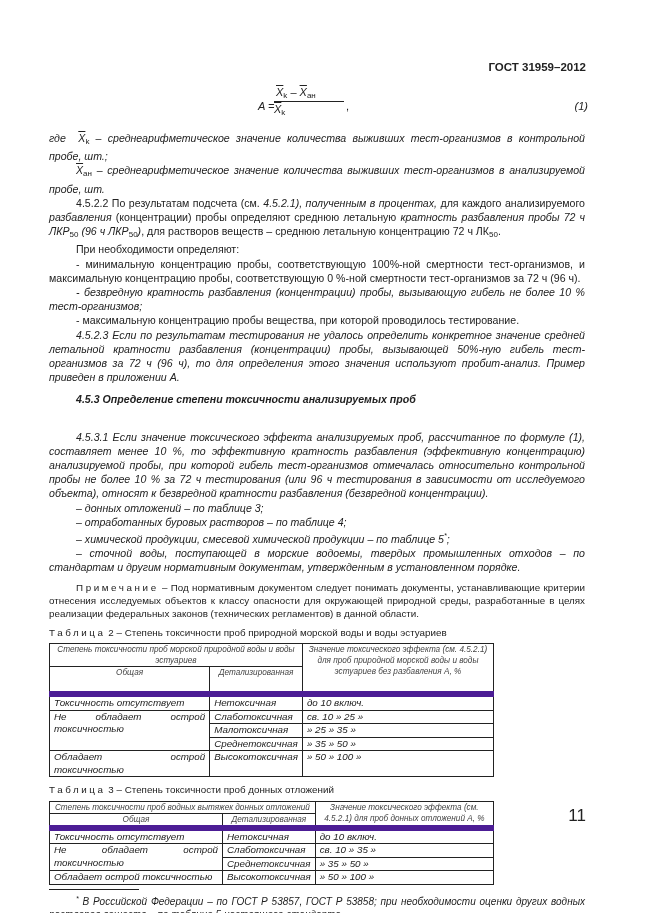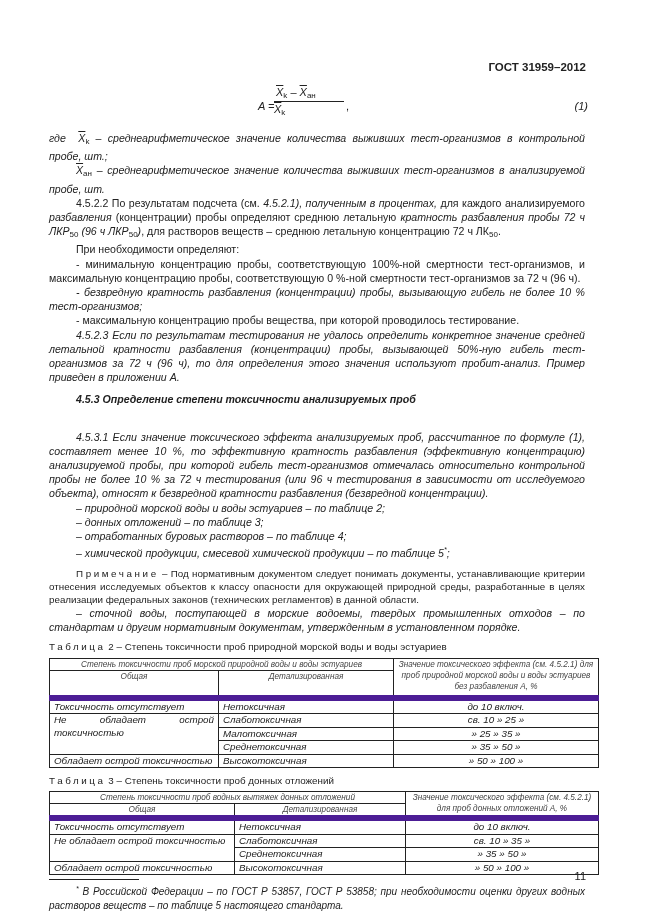--- a/index.html
+++ b/index.html
@@ -16,29 +16,29 @@
   .ov { text-decoration:overline; font-style:italic; }
   .sub { font-size:8px; vertical-align:-2px; font-style:normal; }
   .txt { position:absolute; left:49px; width:536px; line-height:14.2px; text-align:justify; }
   .p { margin:0; }
   .ind { text-indent:27px; }
   .it { font-style:italic; }
   .sec { font-weight:bold; font-style:italic; margin:8px 0 23px 27px; }
   .note { font-size:9.8px; line-height:13px; }
   .sp { letter-spacing:2.6px; }
   .tcap { font-size:9.8px; margin:6px 0 3px 0; }
-  table { border-collapse:collapse; width:550px; font-size:9.8px; }
+  table { border-collapse:collapse; width:445px; font-size:9.8px; }
   td, th { border:1px solid #222; padding:0 4px; font-weight:normal; vertical-align:top; }
   th { font-style:italic; font-size:8.2px; color:#444; text-align:center; line-height:11px; }
   td { font-style:italic; line-height:12.5px; }
-  td.v { text-align:center; }
+  td.v { }
   .thick-b { border-bottom:6px solid #4c1d95; }
   .fn-line { width:90px; border-top:1px solid #222; margin-top:4px; }
   .fn { font-style:italic; font-size:10px; line-height:13.5px; text-indent:27px; margin-top:2px; }
-  .pgno { position:absolute; right:60px; top:870px; font-size:11px; }
+  .pgno { position:absolute; right:60px; top:806px; font-size:17px; }
 </style>
 </head>
 <body>
 
 <div class="hdr">ГОСТ 31959–2012</div>
 
 <div class="formula">
   <span class="lhs"><span>A</span> <span>=</span></span>
   <div class="frac">
     <div class="num">
@@ -59,27 +59,26 @@
   <p class="p ind"><span>4.5.2.2 По результатам подсчета (см. </span><span class="it">4.5.2.1), полученным в процентах,</span><span> для каждого анализируемого </span><span class="it">разбавления</span><span> (концентрации) пробы определяют среднюю летальную </span><span class="it"><span>кратность разбавления пробы 72 ч ЛКР</span><span class="sub">50</span><span> (96 ч ЛКР</span><span class="sub">50</span><span>)</span></span><span>, для растворов веществ – среднюю летальную концентрацию 72 ч ЛК</span><span class="sub">50</span><span>.</span></p>
   <p class="p ind">При необходимости определяют:</p>
   <p class="p ind">- минимальную концентрацию пробы, соответствующую 100%-ной смертности тест-организмов, и максимальную концентрацию пробы, соответствующую 0 %-ной смертности тест-организмов за 72 ч (96 ч).</p>
   <p class="p ind it">- безвредную кратность разбавления (концентрации) пробы, вызывающую гибель не более 10 % тест-организмов;</p>
   <p class="p ind">- максимальную концентрацию пробы вещества, при которой проводилось тестирование.</p>
   <p class="p ind it">4.5.2.3 Если по результатам тестирования не удалось определить конкретное значение средней летальной кратности разбавления (концентрации) пробы, вызывающей 50%-ную гибель тест-организмов за 72 ч (96 ч), то для определения этого значения используют пробит-анализ. Пример приведен в приложении А.</p>
 
   <p class="p sec">4.5.3 Определение степени токсичности анализируемых проб</p>
 
   <p class="p ind it">4.5.3.1 Если значение токсического эффекта анализируемых проб, рассчитанное по формуле (1), составляет менее 10 %, то эффективную кратность разбавления (эффективную концентрацию) анализируемой пробы, при которой гибель тест-организмов отмечалась относительно контрольной пробы не более 10 % за 72 ч тестирования (или 96 ч тестирования в зависимости от исследуемого объекта), относят к безвредной кратности разбавления (безвредной концентрации).</p>
-  <p class="p ind it">– природной морской воды и воды эстуариев – по таблице 2;</p>
   <p class="p ind it">– донных отложений – по таблице 3;</p>
   <p class="p ind it">– отработанных буровых растворов – по таблице 4;</p>
   <p class="p ind it"><span>– химической продукции, смесевой химической продукции – по таблице 5</span><sup style="font-size:7px">*</sup><span>;</span></p>
+  <p class="p ind it">– сточной воды, поступающей в морские водоемы, твердых промышленных отходов – по стандартам и другим нормативным документам, утвержденным в установленном порядке.</p>
+
   <p class="p ind note" style="margin-top:7px;"><span class="sp">Примечание</span><span> – Под нормативным документом следует понимать документы, устанавливающие критерии отнесения исследуемых объектов к классу опасности для окружающей природной среды, разработанные в целях реализации федеральных законов (технических регламентов) в данной области.</span></p>
-
-  <p class="p ind it">– сточной воды, поступающей в морские водоемы, твердых промышленных отходов – по стандартам и другим нормативным документам, утвержденным в установленном порядке.</p>
 
   <p class="p tcap"><span class="sp">Таблица</span><span> 2 – Степень токсичности проб природной морской воды и воды эстуариев</span></p>
   <table>
     <tbody>
         <tr>
       <th colspan="2">Степень токсичности проб морской природной воды и воды эстуариев</th>
       <th rowspan="2" class="thick-b" style="width:196px;">Значение токсического эффекта (см. 4.5.2.1) для проб природной морской воды и воды эстуариев без разбавления А, %</th>
     </tr>
     <tr class="thick-b">
       <th class="thick-b" style="height:24px;width:160px;">Общая</th>

